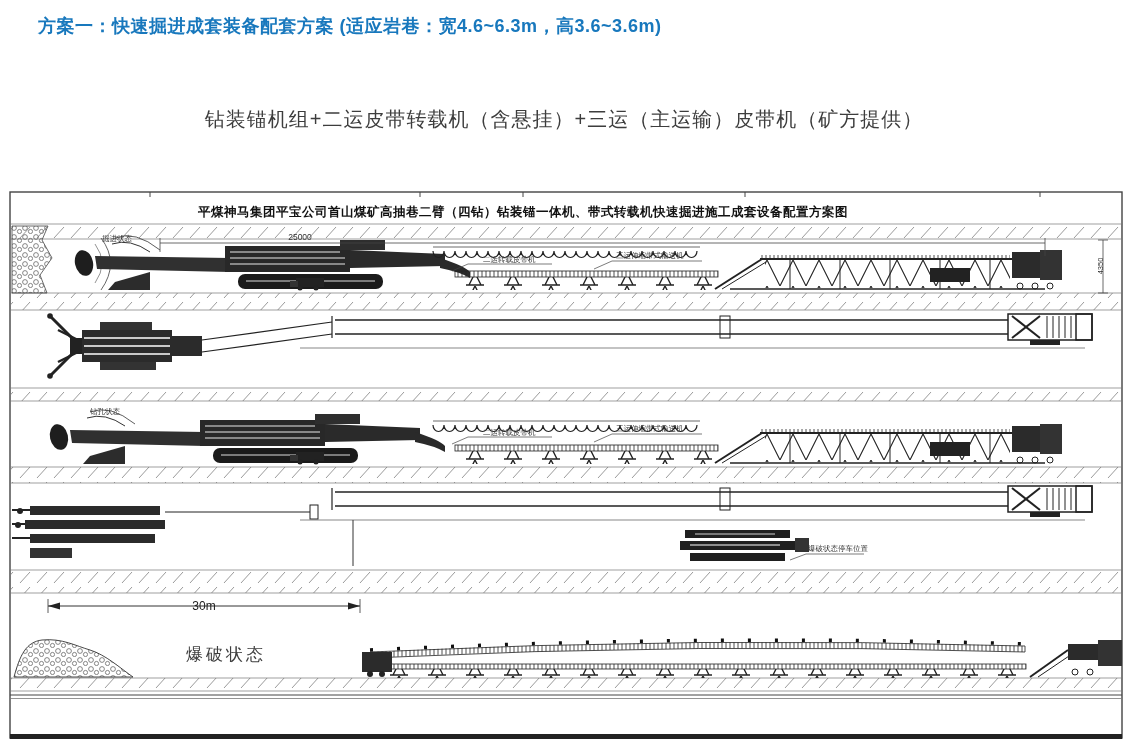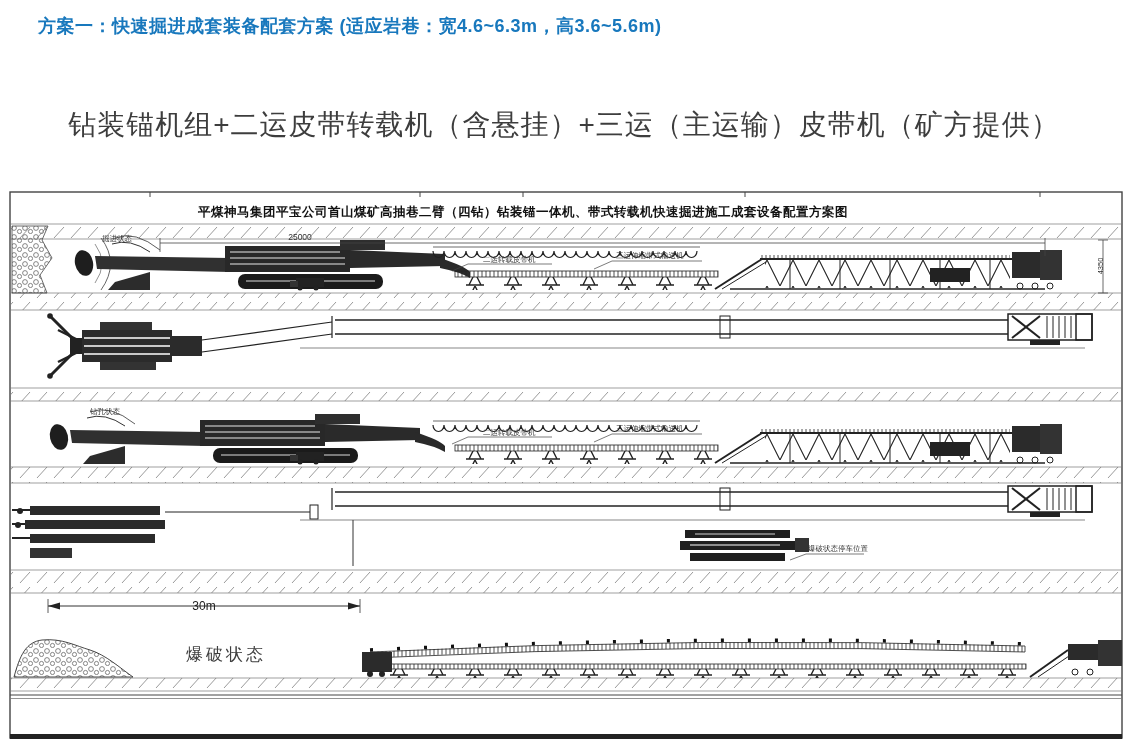--- a/index.html
+++ b/index.html
@@ -1,35 +1,35 @@
 <!DOCTYPE html>
 <html><head>
 <meta charset="utf-8">
 <style>
   html,body{margin:0;padding:0;background:#ffffff;}
   .page{position:relative;width:1128px;height:745px;background:#ffffff;overflow:hidden;
         font-family:"Liberation Sans",sans-serif;}
   .main-title{position:absolute;left:38px;top:14px;font-size:18px;font-weight:bold;
               color:#1878bd;letter-spacing:0.5px;white-space:nowrap;}
   .sub-title{position:absolute;left:0;top:106px;width:1128px;text-align:center;
-             font-size:28px;color:#3d3d3d;letter-spacing:1px;white-space:nowrap;}
+             font-size:20px;color:#3d3d3d;letter-spacing:1px;white-space:nowrap;}
   svg{position:absolute;left:0;top:0;}
   text{font-family:"Liberation Sans",sans-serif;fill:#222;}
   .dwg-title{font-size:12.5px;font-weight:bold;fill:#111;letter-spacing:0.5px;}
   .lbl-small{font-size:7.5px;fill:#333;}
   .lbl-dim{font-size:8.5px;fill:#333;}
   .lbl-state-big{font-size:17px;fill:#3f3f3f;letter-spacing:3px;}
   .lbl-30m{font-size:12px;fill:#222;}
 </style>
 </head>
 <body>
 
 <div class="page">
 
-  <div class="main-title">方案一：快速掘进成套装备配套方案 (适应岩巷：宽4.6~6.3m，高3.6~5.6m)</div>
+  <div class="main-title">方案一：快速掘进成套装备配套方案 (适应岩巷：宽4.6~6.3m，高3.6~3.6m)</div>
   <div class="sub-title">钻装锚机组+二运皮带转载机（含悬挂）+三运（主运输）皮带机（矿方提供）</div>
 
   <svg width="1128" height="745" viewBox="0 0 1128 745">
     <defs>
       <pattern id="hatch" width="17" height="15" patternUnits="userSpaceOnUse">
         <line x1="3" y1="13" x2="13" y2="2" stroke="#8f8f8f" stroke-width="0.9"></line>
       </pattern>
       <pattern id="rock" width="11" height="9" patternUnits="userSpaceOnUse">
         <circle cx="3" cy="3" r="2.4" fill="none" stroke="#555" stroke-width="0.7"></circle>
         <circle cx="8.5" cy="6.5" r="2.1" fill="none" stroke="#555" stroke-width="0.7"></circle>

